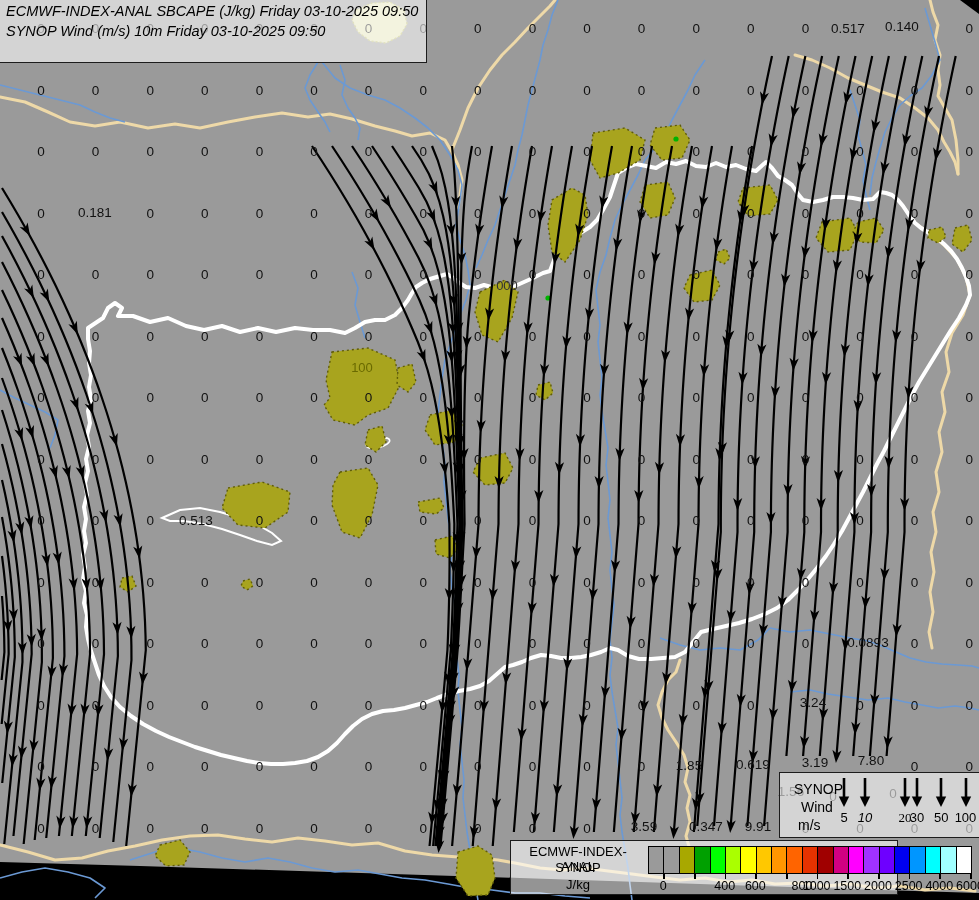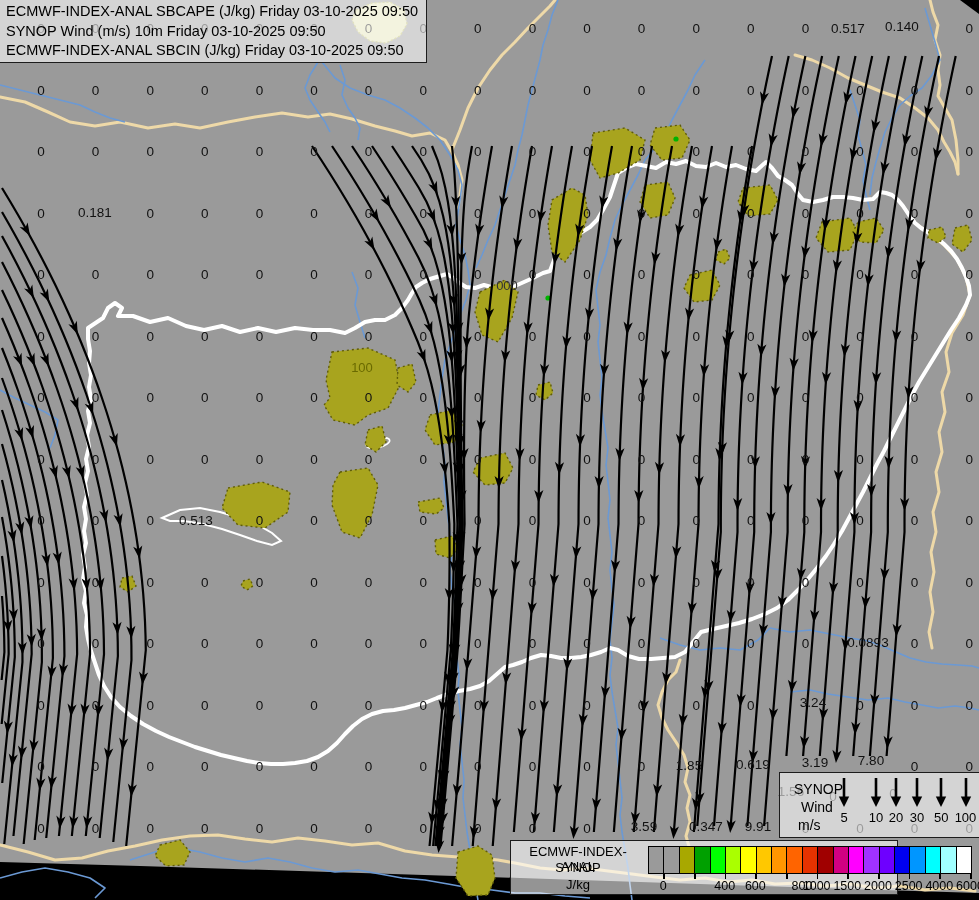--- a/index.html
+++ b/index.html
@@ -1,20 +1,20 @@
 <!DOCTYPE html>
 <html><head>
 <meta charset="utf-8">
 <style>
   html,body{margin:0;padding:0;background:#000;}
   #stage{position:relative;width:979px;height:900px;overflow:hidden;background:#000;
          font-family:"Liberation Sans",sans-serif;}
   #map-svg{position:absolute;left:0;top:0;}
   .overlay-box{position:absolute;background:rgba(255,255,255,0.58);border:1px solid #1c1c1c;box-sizing:border-box;}
-  #title-box{left:-1px;top:-1px;width:428px;height:64px;padding:2px 0 0 6px;}
+  #title-box{left:-1px;top:-1px;width:428px;height:64px;padding:2px 0 0 6px;font-style:italic;}
   #title-box .tline{font-size:14.5px;color:#000;line-height:19.5px;white-space:nowrap;}
   #wind-legend{left:779px;top:772px;width:236px;height:66px;}
   .wl-word{position:absolute;color:#000;font-size:14px;}
   .wl-arrows{position:absolute;left:52px;top:4px;width:146px;height:58px;}
   .wl-col{position:absolute;top:0;width:24px;text-align:center;}
   .wl-col svg{display:block;margin:0 auto;}
   .wl-speed{display:block;font-size:13px;color:#000;margin-top:2px;}
   #cape-legend{left:510px;top:840px;width:388px;height:55px;}
   .cl-word{position:absolute;color:#000;font-size:13px;width:130px;text-align:center;left:2px;}
   #colorbar{position:absolute;left:137px;top:5px;width:322px;height:26px;display:flex;
@@ -651,43 +651,42 @@
       <text x="914.6" y="832.5" text-anchor="middle" font-size="13.5" fill="#111111" font-family="&quot;Liberation Sans&quot;,sans-serif">0</text>
       <text x="969.2" y="832.5" text-anchor="middle" font-size="13.5" fill="#111111" font-family="&quot;Liberation Sans&quot;,sans-serif">0</text>
       <text x="791" y="796" text-anchor="middle" font-size="13.5" fill="#111111" font-family="&quot;Liberation Sans&quot;,sans-serif">1.56</text>
       <text x="833" y="801" text-anchor="middle" font-size="13.5" fill="#111111" font-family="&quot;Liberation Sans&quot;,sans-serif">0</text>
       <text x="893" y="798" text-anchor="middle" font-size="13.5" fill="#111111" font-family="&quot;Liberation Sans&quot;,sans-serif">0</text>
     </svg>
 
   <div class="overlay-box" id="title-box">
     <div class="tline">ECMWF-INDEX-ANAL SBCAPE (J/kg) Friday 03-10-2025 09:50</div>
     <div class="tline">SYNOP Wind (m/s) 10m Friday 03-10-2025 09:50</div>
-    <div class="tline">ECMWF-INDEX-ANAL SBCIN (J/kg) Friday 03-10-2025 09:50</div>
   </div>
 
   <div class="overlay-box" id="wind-legend">
     <span class="wl-word" style="left:14px;top:8px;">SYNOP</span>
     <span class="wl-word" style="left:21px;top:26px;">Wind</span>
     <span class="wl-word" style="left:18px;top:44px;">m/s</span>
     <div class="wl-arrows" id="wl-arrows">
         <div class="wl-col" style="left: 0px;">
           <svg width="16" height="31" viewBox="0 0 16 31">
       <line x1="8" y1="1" x2="8" y2="23" stroke="#000" stroke-width="2.6"></line>
       <polygon points="8,30 2.8,19.5 13.2,19.5" fill="#000"></polygon>
     </svg>
     <span class="wl-speed">5</span>
         </div>
-        <div class="wl-col" style="left: 32px;">
+        <div class="wl-col" style="left: 21px; font-style: italic;">
           <svg width="16" height="31" viewBox="0 0 16 31">
       <line x1="8" y1="1" x2="8" y2="23" stroke="#000" stroke-width="2.6"></line>
       <polygon points="8,30 2.8,19.5 13.2,19.5" fill="#000"></polygon>
     </svg>
     <span class="wl-speed">10</span>
         </div>
-        <div class="wl-col" style="left: 52px;">
+        <div class="wl-col" style="left: 61px; font-family: Liberation Serif, serif;">
           <svg width="16" height="31" viewBox="0 0 16 31">
       <line x1="8" y1="1" x2="8" y2="23" stroke="#000" stroke-width="2.6"></line>
       <polygon points="8,30 2.8,19.5 13.2,19.5" fill="#000"></polygon>
     </svg>
     <span class="wl-speed">20</span>
         </div>
         <div class="wl-col" style="left: 72.9px;">
           <svg width="16" height="31" viewBox="0 0 16 31">
       <line x1="8" y1="1" x2="8" y2="23" stroke="#000" stroke-width="2.6"></line>
       <polygon points="8,30 2.8,19.5 13.2,19.5" fill="#000"></polygon>

